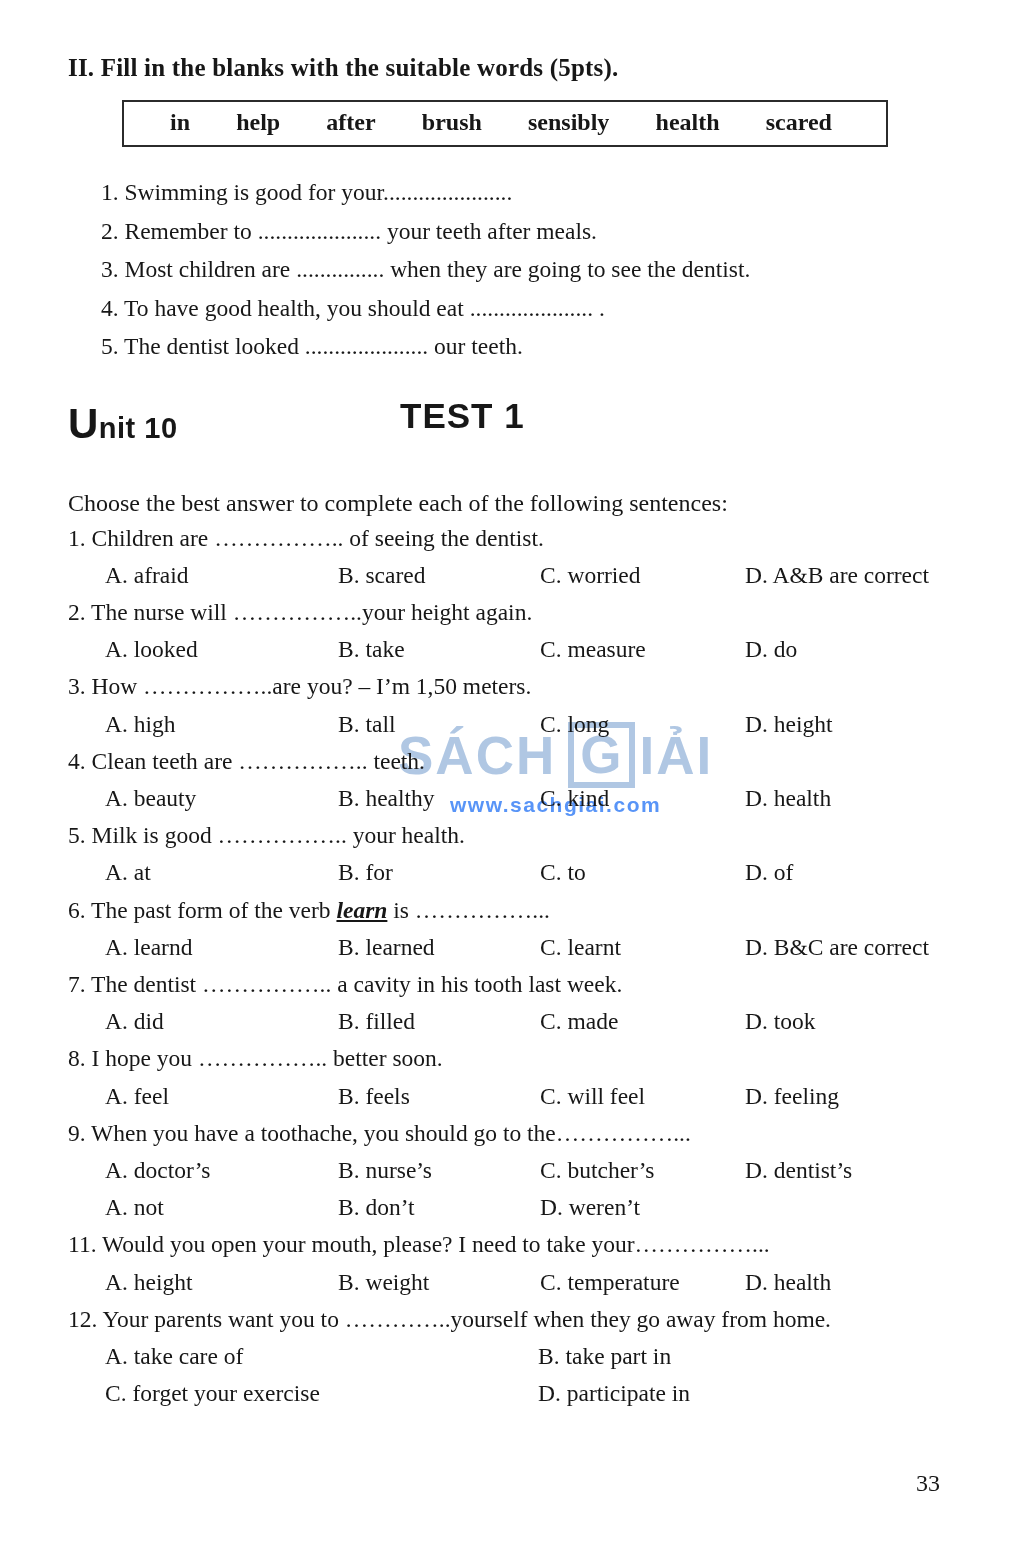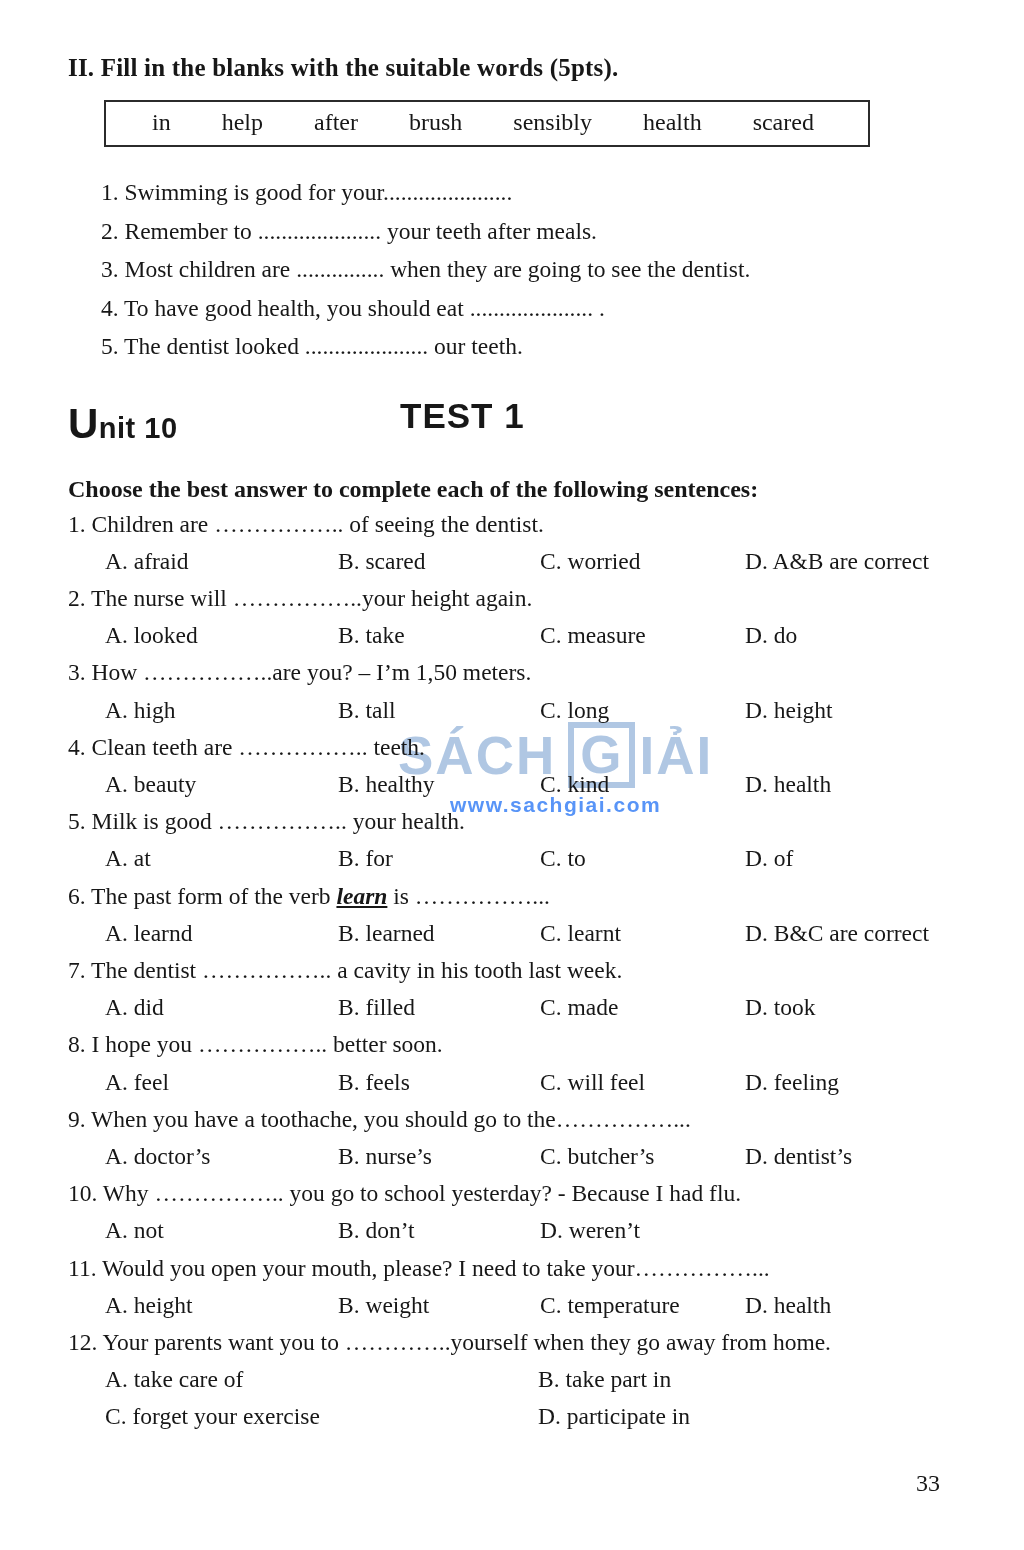--- a/index.html
+++ b/index.html
@@ -9,39 +9,39 @@
     font-family:"Liberation Serif","DejaVu Serif",serif;
     color:#171717;
     position:relative;
     overflow:hidden;
   }
   .content { position:relative; z-index:1; padding:52px 40px 0 68px; }
 
   .s2-title { font-size:25px; font-weight:bold; letter-spacing:.2px; line-height:32px; }
 
   .word-box {
-    margin:16px 0 0 36px; width:766px;
+    margin:16px 0 0 54px; width:766px;
     border:2px solid #2b2b2b;
     display:flex; justify-content:space-between; align-items:center;
     padding:7px 54px 9px 46px;
-    font-weight:normal; font-size:24px;gap:36px;
+    font-weight:bold; font-size:24px;gap:36px;
   }
 
   .fillins { margin-top:26px; padding-left:33px; }
   .fill-line { font-size:23.5px; line-height:38.5px; white-space:nowrap; }
 
   .unit-row {
     position:relative; margin-top:34px; height:52px;
     font-family:"Liberation Sans","DejaVu Sans",sans-serif; font-weight:bold;
   }
   .unit { font-size:29px; display:inline-block; letter-spacing:.5px; }
   .unit::first-letter { font-size:42px; }
   .test { position:absolute; left:332px; top:-4px; font-size:35px; letter-spacing:1px; }
 
-  .mc-instr { margin-top:22px; font-size:24px; font-weight:bold; line-height:30px; }
+  .mc-instr { margin-top:36px; font-size:24px; font-weight:normal; line-height:30px; }
 
   #questions { margin-top:2px; }
   .qtext { font-size:23.5px; line-height:37.2px; white-space:nowrap; }
   .opts {
     display:grid; grid-template-columns:233px 202px 205px 1fr;
     padding-left:37px; font-size:23.5px; line-height:37.2px;
   }
   .opts.two-col { grid-template-columns:433px 1fr; }
   .verb { font-weight:bold; font-style:italic; text-decoration:underline; }
 
@@ -177,21 +177,20 @@
       <div>
         <div class="qtext">9. When you have a toothache, you should go to the……………...</div>
         <div class="opts">
           <span>A. doctor’s</span>
           <span>B. nurse’s</span>
           <span>C. butcher’s</span>
           <span>D. dentist’s</span>
         </div>
       </div>
       <div>
-        <div class="qtext">10. Why …………….. you go to school yesterday? -  Because I had flu.</div>
         <div class="opts">
           <span>A. not</span>
           <span>B. don’t</span>
           <span>D. weren’t</span>
         </div>
       </div>
       <div>
         <div class="qtext">11. Would you open your mouth, please? I need to take your……………...</div>
         <div class="opts">
           <span>A. height</span>

